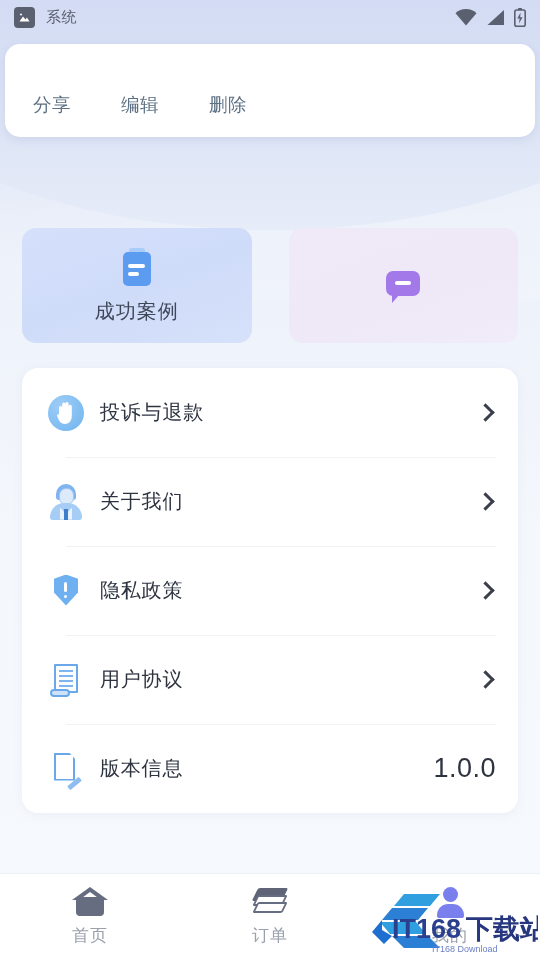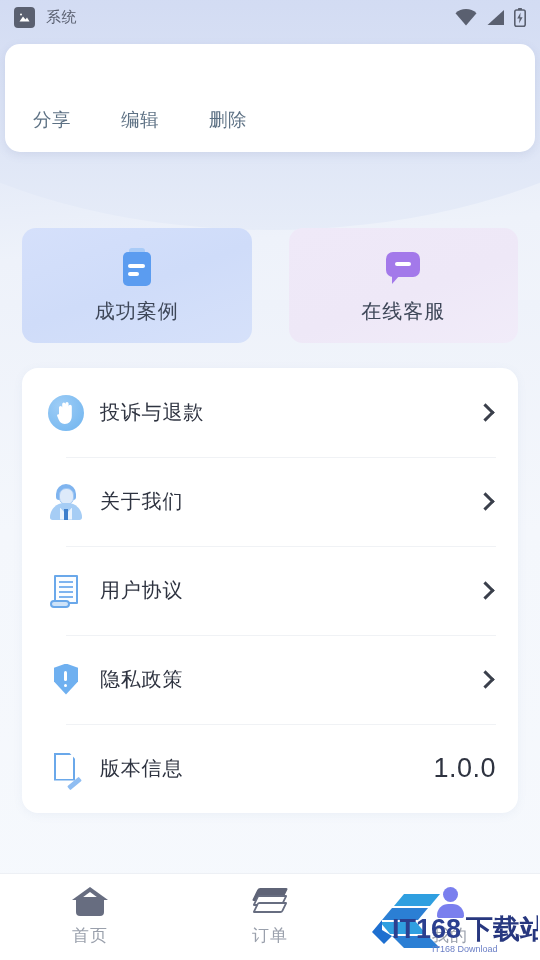--- a/index.html
+++ b/index.html
@@ -73,21 +73,21 @@
   .th-t2 { position:absolute; left:50%; top:11px; transform:translateX(-50%); width:14px; height:2px; background:#b9bfd2; border-radius:1px;}
   .th-btn { position:absolute; left:9px; top:27px; width:44px; height:9px; background:#8c93b4; border-radius:2px; }
   .th-row { position:absolute; left:4px; top:40px; right:4px; height:13px; background:#f3f4f9; border-radius:2px; }
   .th-rowicon { position:absolute; left:6px; top:42px; width:9px; height:9px; background:#8e96b2; border-radius:1px; }
   .th-rowtxt { position:absolute; left:18px; top:43px; width:18px; height:3px; background:#9aa2bb; }
   .th-rowtxt2 { position:absolute; left:18px; top:48px; width:12px; height:2px; background:#bcc2d4; }
   .th-pill { position:absolute; right:5px; top:43px; width:13px; height:7px; background:#8c93b4; border-radius:3px; }
   .th-b1 { position:absolute; left:13px; bottom:4px; width:6px; height:4px; background:#d6dae5; }
   .th-b2 { position:absolute; left:40px; bottom:4px; width:6px; height:4px; background:#d6dae5; }
 
-  .notif-actions { display:flex; margin-top:31px; }
+  .notif-actions { display:flex; margin-top:16px; }
   .notif-action {
     font-size:18.5px; color:#5d7184; letter-spacing:.5px;
     padding:2px 0; margin-right:50px; cursor:pointer; background:none; border:none;
     font-family:inherit;
   }
 
   
   .quick-row {
     position:absolute; left:22px; right:22px; top:228px;
     display:flex; gap:37px; z-index:2;
@@ -255,21 +255,20 @@
           <div class="l2"></div>
       </div>
       <div class="qc-label">成功案例</div>
     </div>
     <div class="quick-card qc-purple">
       <div class="ic-chat">
         <div class="bub"></div>
           <div class="tail"></div>
           <div class="dash"></div>
       </div>
-      <div class="qc-label">在线客服</div>
     </div>
   </div>
 
   <div class="menu-card">
 
     <div class="menu-item">
       <span class="mi-icon">
         <span class="ic-hand">
           <svg width="22" height="24" viewBox="0 0 22 24">
             <path d="M4 13 V6.5a1.6 1.6 0 0 1 3.2 0V12 V3.2a1.6 1.6 0 0 1 3.2 0V12 V2.6a1.6 1.6 0 0 1 3.2 0V12 V5.4a1.6 1.6 0 0 1 3.2 0V15c0 5-3 8-7 8-3.6 0-5.2-2-6.6-5.4L2.2 15c-.5-1.2.8-2.3 1.8-1.4z" fill="#ffffff"></path>
@@ -286,51 +285,51 @@
       <span class="mi-icon">
         <span class="ic-person">
             <span class="hair"></span>
             <span class="face"></span>
             <span class="shoulder"></span>
             <span class="collar"></span>
             <span class="tie"></span>
           </span>
       </span>
       <span class="mi-label">关于我们</span>
+      <span class="mi-right">
+        <span class="chev"></span>
+      </span>
+    </div>
+
+    <div class="menu-item">
+      <span class="mi-icon">
+        <span class="ic-shield">
+            <span class="sh"></span>
+            <span class="bang"></span>
+            <span class="dot"></span>
+          </span>
+      </span>
+      <span class="mi-label">隐私政策</span>
       <span class="mi-right">
         <span class="chev"></span>
       </span>
     </div>
 
     <div class="menu-item">
       <span class="mi-icon">
         <span class="ic-agree">
           <span class="sheet"></span>
           <span class="ln" style="top:8px;"></span>
           <span class="ln" style="top:13px;"></span>
           <span class="ln" style="top:18px;"></span>
           <span class="ln" style="top:23px;"></span>
           <span class="roll"></span>
         </span>
       </span>
       <span class="mi-label">用户协议</span>
-      <span class="mi-right">
-        <span class="chev"></span>
-      </span>
-    </div>
-
-    <div class="menu-item">
-      <span class="mi-icon">
-        <span class="ic-shield">
-            <span class="sh"></span>
-            <span class="bang"></span>
-            <span class="dot"></span>
-          </span>
-      </span>
-      <span class="mi-label">隐私政策</span>
       <span class="mi-right">
         <span class="chev"></span>
       </span>
     </div>
 
     <div class="menu-item">
       <span class="mi-icon">
         <span class="ic-ver">
             <span class="pg"></span>
             <span class="pen"></span>

